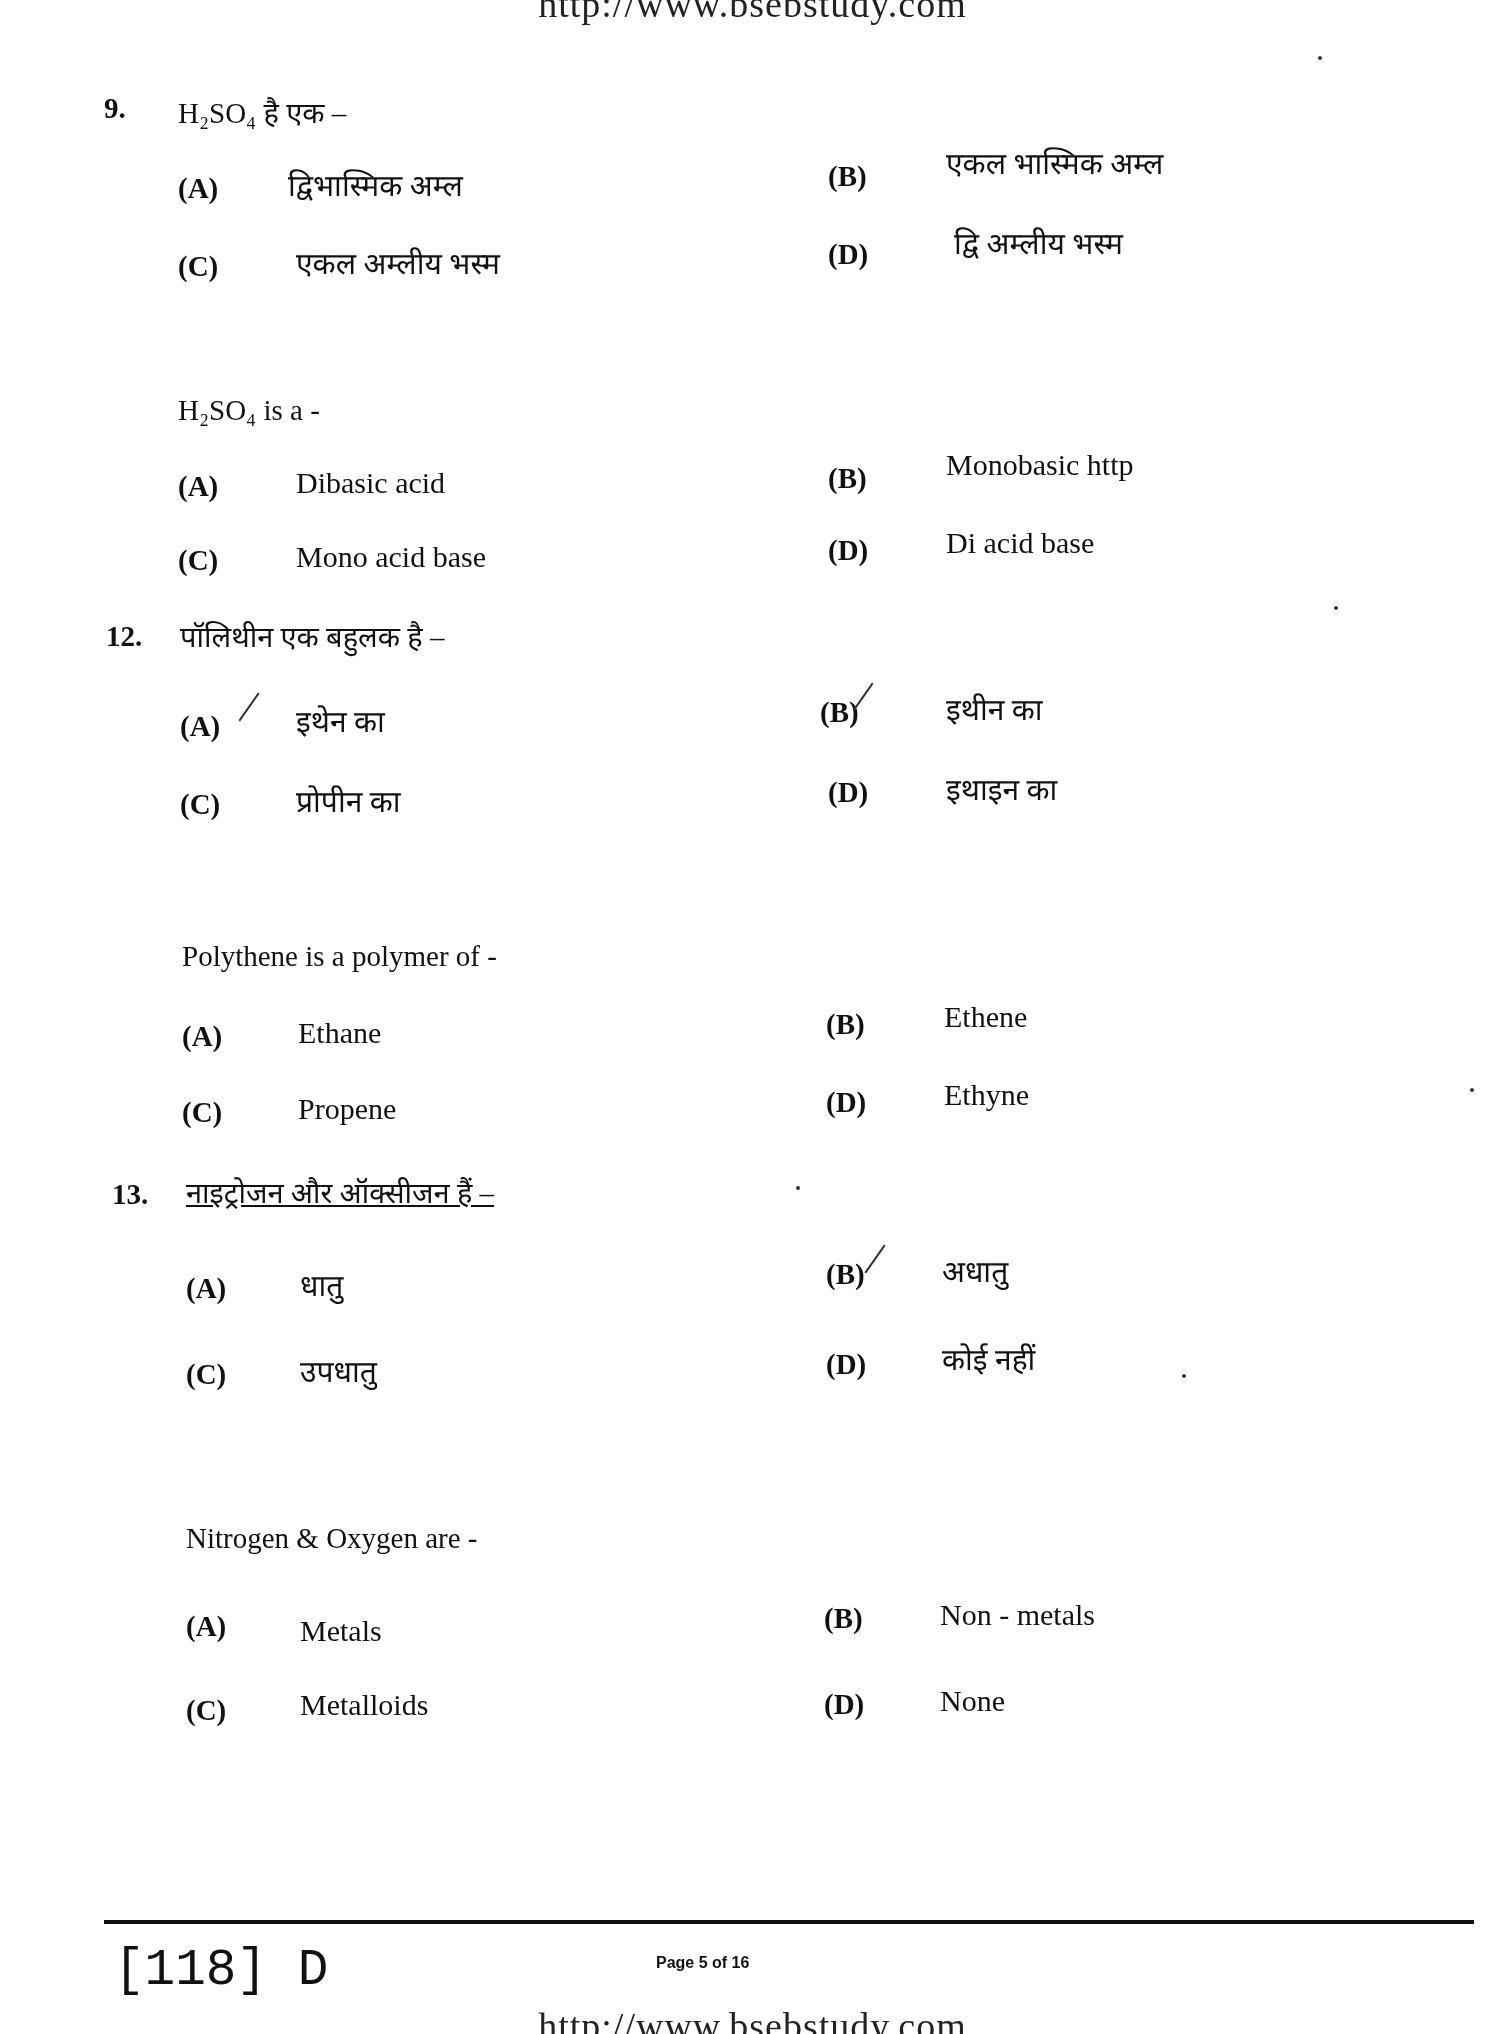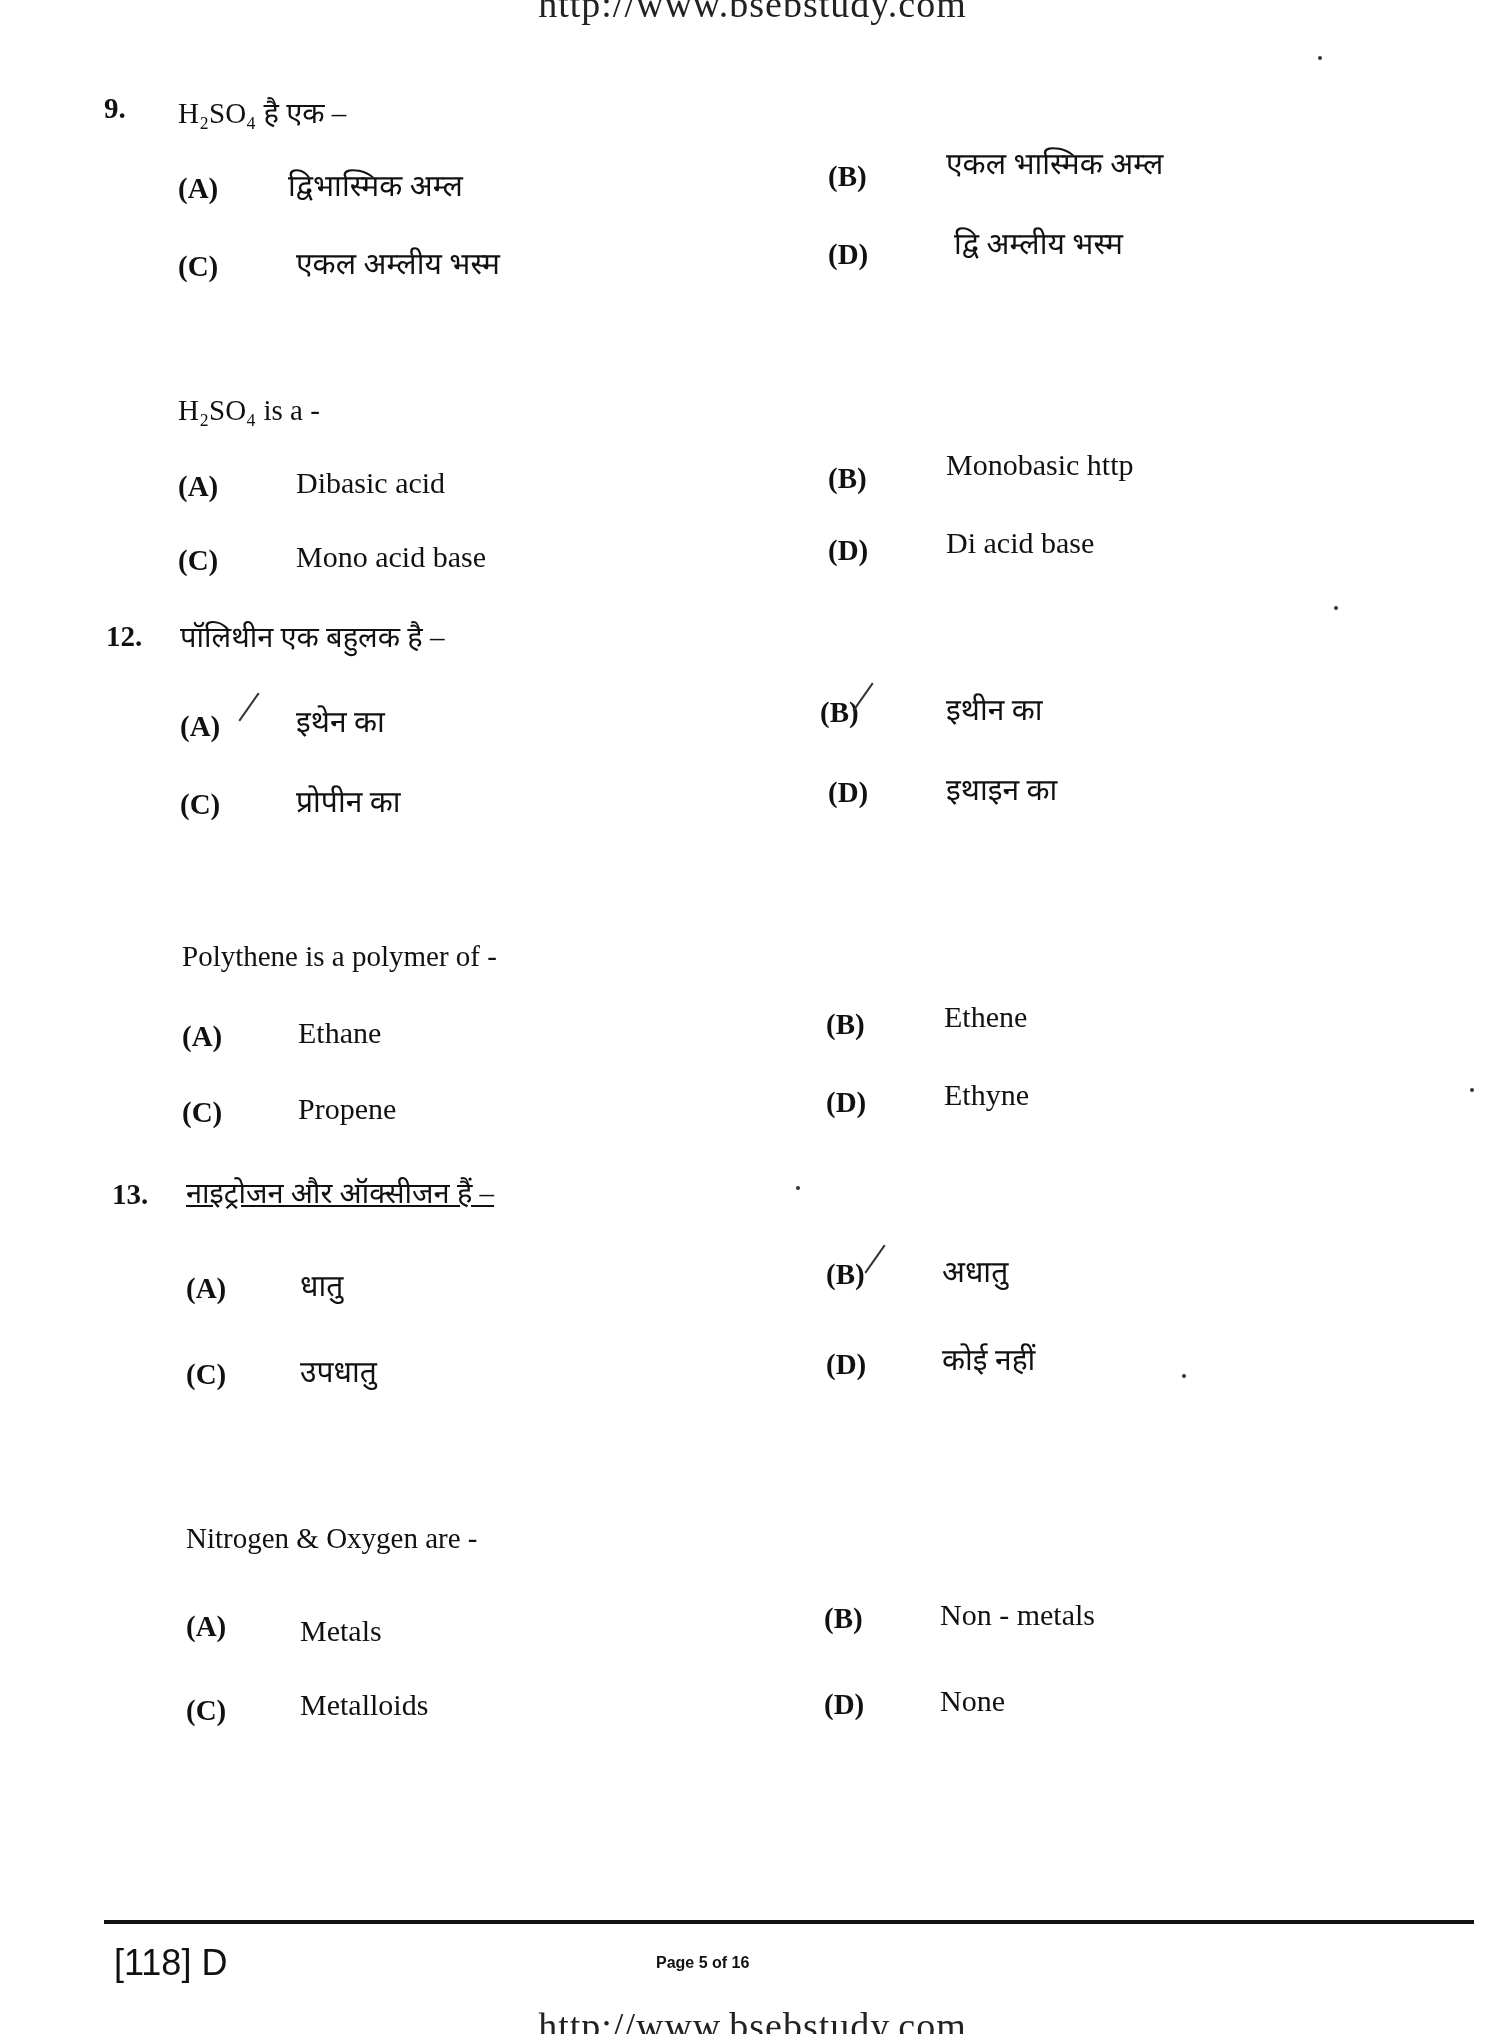--- a/index.html
+++ b/index.html
@@ -4,21 +4,21 @@
 <style>
   html, body { margin:0; padding:0; background:#fff; }
   body { width:1505px; height:2034px; position:relative; overflow:hidden;
          font-family:"Liberation Serif", "DejaVu Serif", serif; color:#111; }
   .abs { position:absolute; white-space:nowrap; }
   .url { font-size:38px; color:#222; left:0; width:1505px; text-align:center; letter-spacing:1px; }
   .qnum { font-size:29px; font-weight:bold; }
   .qtext { font-size:29px; }
   .opt-label { font-size:29px; font-weight:bold; }
   .opt-text { font-size:30px; }
-  .footer-code { font-family:Liberation Sans, sans-serif; font-size:36px; }
+  .footer-code { font-family:Liberation Mono, monospace; font-size:51px; }
   .footer-page { font-family:"Liberation Sans", "DejaVu Sans", sans-serif; font-size:16px; font-weight:bold; }
   .rule { position:absolute; left:104px; width:1370px; height:4px; background:#111; }
   .tick { position:absolute; width:2px; height:34px; background:#333; transform:rotate(35deg); }
   .speck { position:absolute; width:4px; height:4px; background:#333; border-radius:50%; }
 </style>
 </head>
 <body>
 
 <div class="abs url" style="top:-18px;">http://www.bsebstudy.com</div>
 

